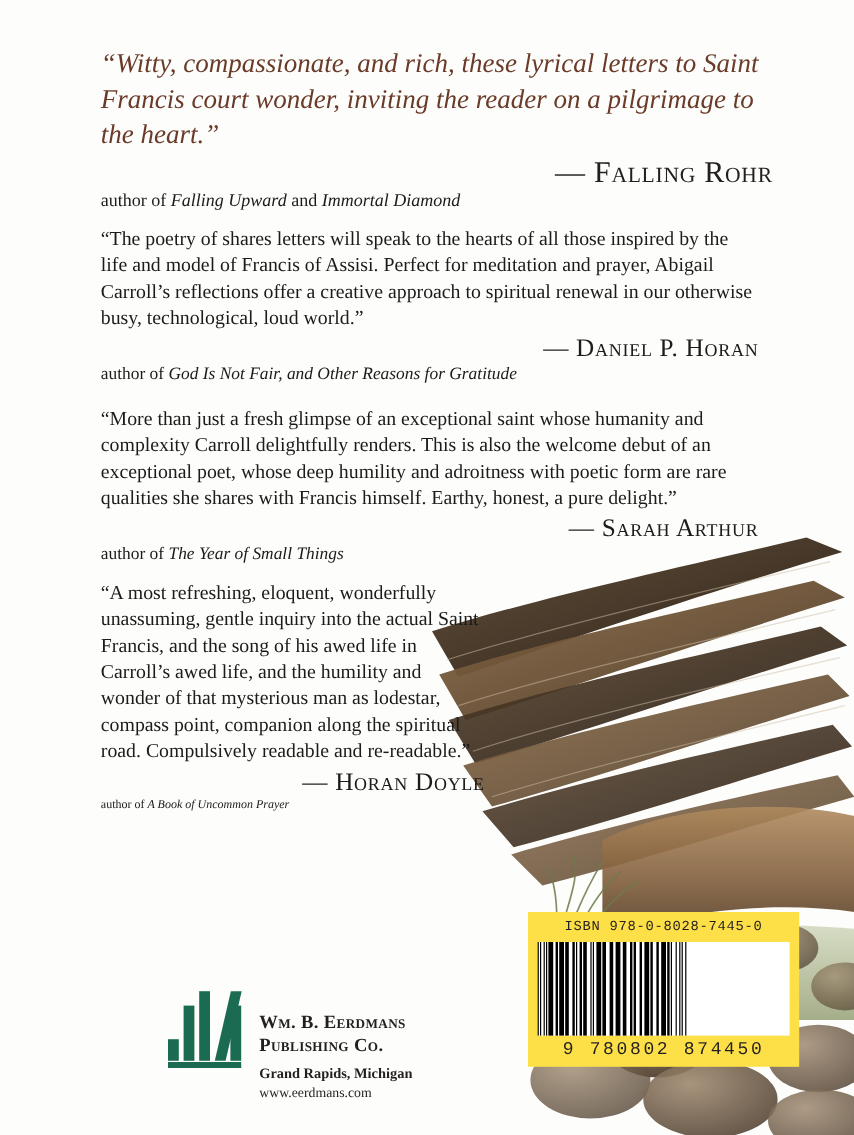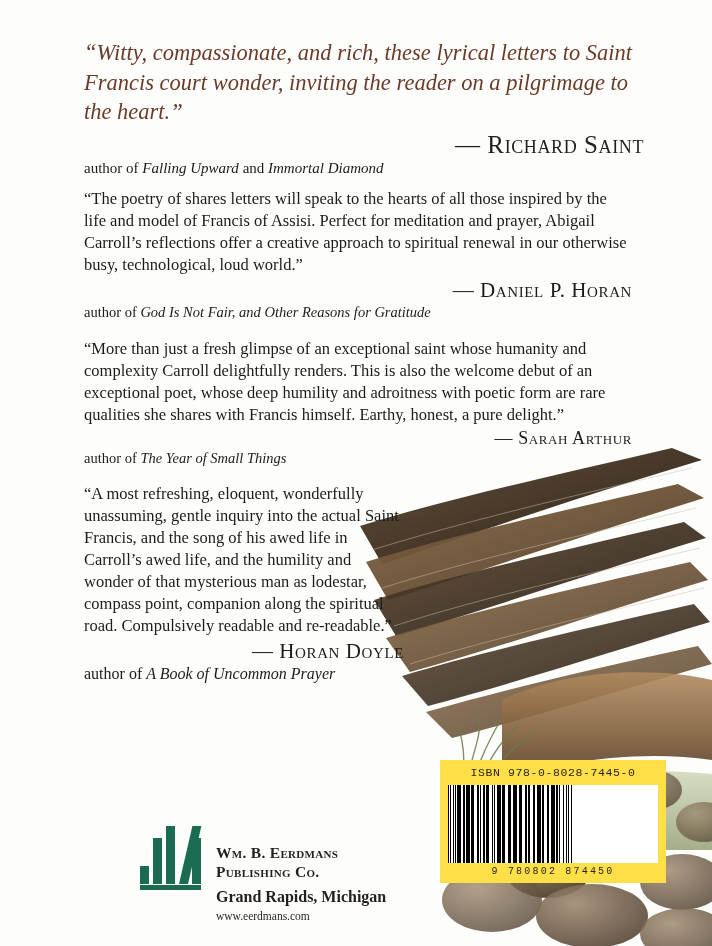--- a/index.html
+++ b/index.html
@@ -86,25 +86,25 @@
     font-size: 25px;
     color: #231f20;
     margin-top: 4px;
   }
   #blurb-1 .author-line { font-size: 15px; }
 
   #blurb-2 { left: 84px; top: 188px; width: 548px; }
   #blurb-2 .attrib { font-size: 21px; }
 
   #blurb-3 { left: 84px; top: 338px; width: 548px; }
-  #blurb-3 .attrib { font-size: 18px; }
+  #blurb-3 .attrib { font-size: 21px; }
 
   #blurb-4 { left: 84px; top: 483px; width: 320px; }
   #blurb-4 .attrib { font-size: 21px; }
-  #blurb-4 .author-line { font-size: 16px; }
+  #blurb-4 .author-line { font-size: 10px; }
 
   
   .publisher {
     position: absolute;
     left: 140px;
     top: 812px;
     display: flex;
     align-items: flex-start;
     gap: 14px;
   }
@@ -136,21 +136,21 @@
 
   .pub-text { padding-top: 4px; margin-top: 28px; }
   .pub-name {
     font-size: 15.5px;
     font-weight: bold;
     font-variant: small-caps;
     letter-spacing: 0.3px;
     line-height: 1.2;
   }
   .pub-sub {
-    font-size: 16px;
+    font-size: 12px;
     font-weight: bold;
     margin-top: 6px;
     line-height: 1.25;
   }
   .pub-web {
     font-size: 11.5px;
     margin-top: 3px;
   }
 
   
@@ -173,21 +173,21 @@
     height: 78px;
     display: flex;
     align-items: stretch;
     gap: 0;
     background: #ffffff;
   }
   .bars span { display: block; background: #000; }
   .bars span.w { background: transparent; }
   .barcode-number {
     font-family: "Liberation Mono", monospace;
-    font-size: 10px;
+    font-size: 15px;
     letter-spacing: 2.2px;
     text-align: center;
     margin-top: 3px;
   }
 </style>
 </head>
 <body>
 
 <div class="page">
 
@@ -258,21 +258,21 @@
       </g>
 
       <path d="M0 360 L120 360 C 90 420, 60 470, 40 516 L0 516 Z" fill="#fdfdfb" opacity="0.9"></path>
     </svg>
   </div>
 
   <div class="content">
 
     <div class="blurb" id="blurb-1">
       <div class="quote-text">“Witty, compassionate, and rich, these lyrical letters to Saint Francis court wonder, inviting the reader on a pilgrimage to the heart.”</div>
-      <div class="attrib">— Richard Saint</div>
+      <div class="attrib">— Falling Rohr</div>
       <div class="author-line"><span>author of </span><span class="ital">Falling Upward</span><span> and </span><span class="ital">Immortal Diamond</span></div>
     </div>
 
     <div class="blurb" id="blurb-2">
       <div class="quote-text">“The poetry of shares letters will speak to the hearts of all those inspired by the life and model of Francis of Assisi. Perfect for meditation and prayer, Abigail Carroll’s reflections offer a creative approach to spiritual renewal in our otherwise busy, technological, loud world.”</div>
       <div class="attrib">— Daniel P. Horan</div>
       <div class="author-line"><span>author of </span><span class="ital">God Is Not Fair, and Other Reasons for Gratitude</span></div>
     </div>
 
     <div class="blurb" id="blurb-3">

